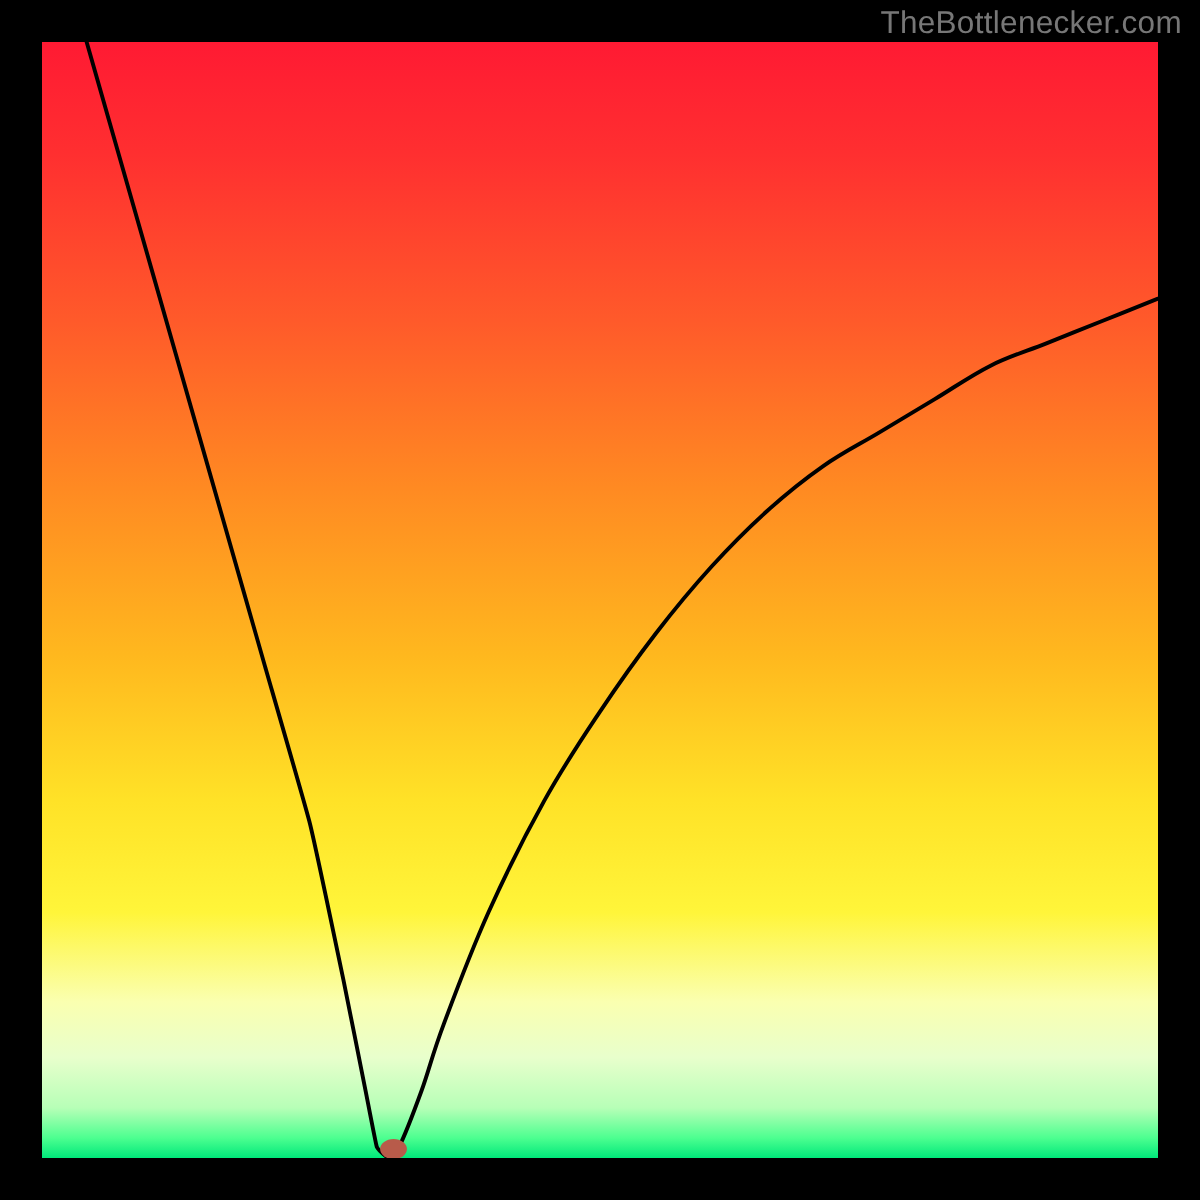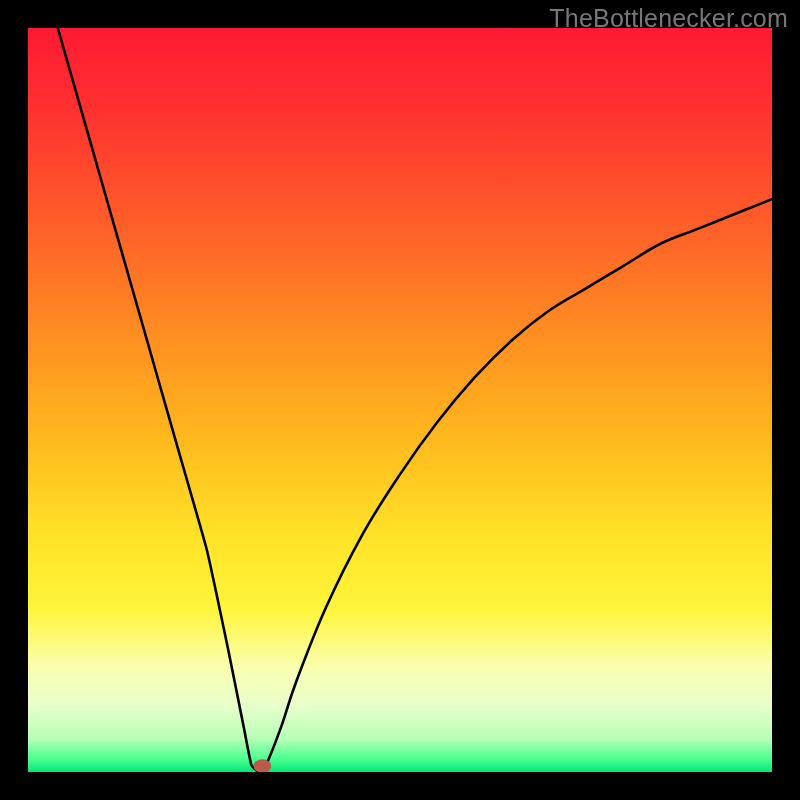--- a/index.html
+++ b/index.html
@@ -32,21 +32,21 @@
   }
   .curve-svg {
     position: absolute;
     inset: 0;
   }
   .watermark {
     position: absolute;
     top: 4px;
     right: 12px;
     color: #777;
-    font-size: 25px;
+    font-size: 21px;
     letter-spacing: 0.2px;
     font-weight: 500;
     margin-left: 32px;
   }
 </style>
 </head>
 <body>
 
 <div class="frame">
   <div class="watermark">TheBottlenecker.com</div>

